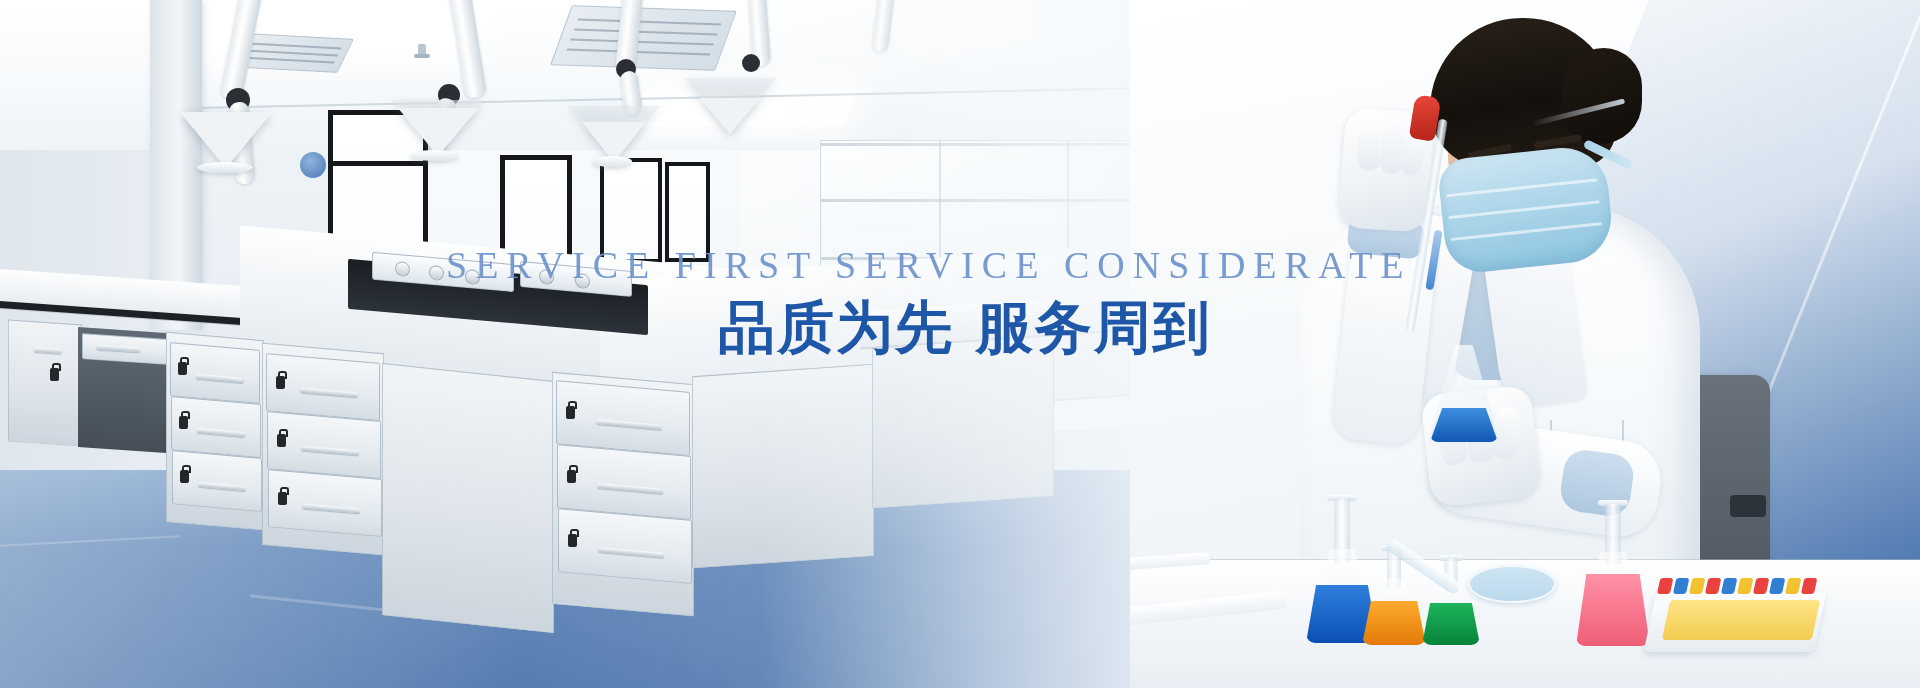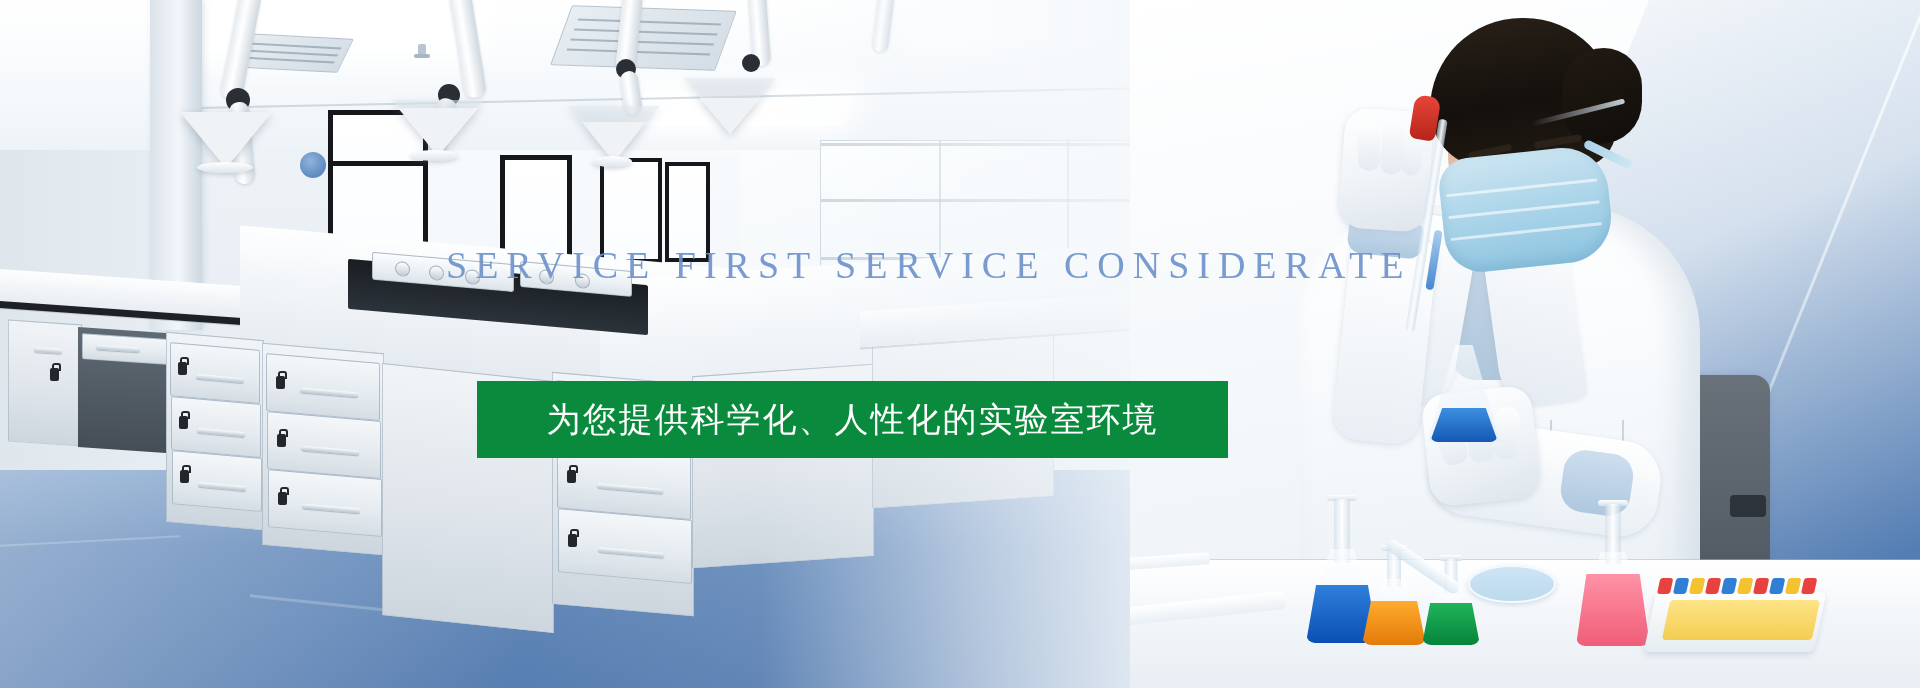--- a/index.html
+++ b/index.html
@@ -517,19 +517,17 @@
       <div class="tube-cap" style="left:132px;top:0;background:#f2c231;"></div>
       <div class="tube-cap" style="left:148px;top:0;background:#e8423e;"></div>
     </div>
     <div style="position:absolute;left:536px;top:600px;width:150px;height:40px;transform:skewX(-12deg);
                 background:linear-gradient(180deg,#ffe27a,#f3c93f);border-radius:4px;opacity:.9;"></div>
   </div>
 
   <div class="text-layer">
     <div class="eyebrow">SERVICE FIRST SERVICE CONSIDERATE</div>
 
-
-    <div class="green-bar">
-      <span class="bar-text">为您提供科学化、人性化的实验室环境</span>
-    </div>
+    <div class="headline">品质为先 服务周到</div>
+
   </div>
 
 </div>
 
 </body></html>

